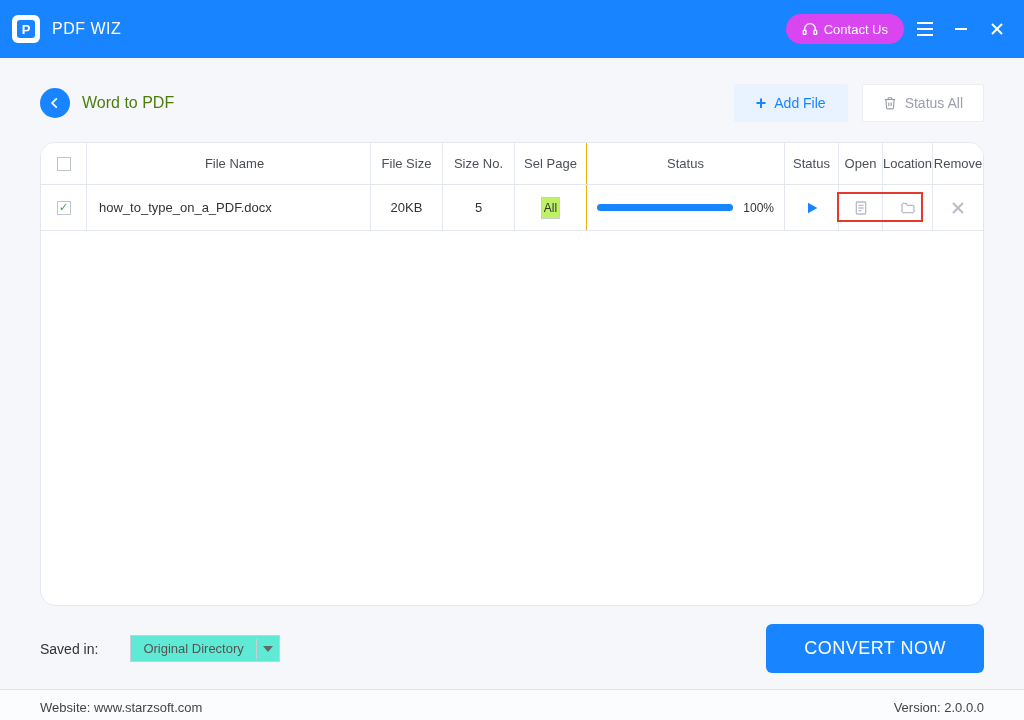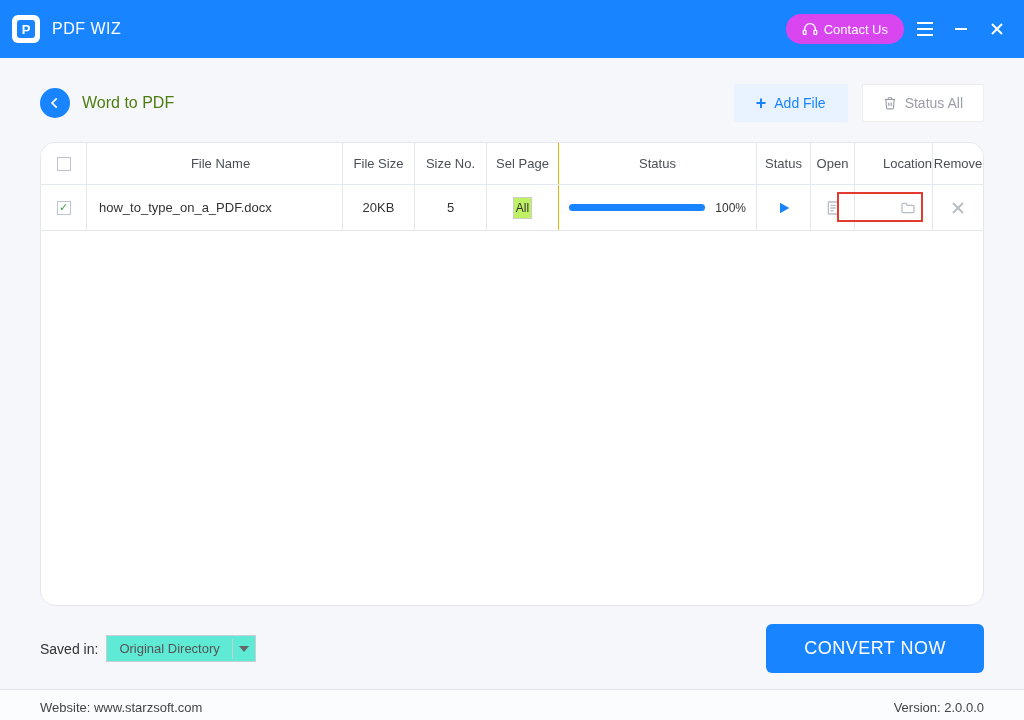--- a/index.html
+++ b/index.html
@@ -54,34 +54,34 @@
   .c-check { width: 46px; display: flex; justify-content: center; border-right: 1px solid #e3e7ee; height:100%; align-items:center;}
   .c-name { flex: 1; padding-left: 12px; border-right: 1px solid #e3e7ee; height:100%; display:flex; align-items:center;}
   .thead .c-name { justify-content: center; }
   .c-size { width: 72px; text-align: center; border-right: 1px solid #e3e7ee; height:100%; display:flex; align-items:center; justify-content:center;}
   .c-page { width: 72px; text-align: center; border-right: 1px solid #e3e7ee; height:100%; display:flex; align-items:center; justify-content:center;}
   .c-sel { width: 72px; text-align: left; border-right: 1px solid #eab308; height:100%; display:flex; align-items:center; justify-content:center;}
   .c-status { width: 198px; border-right: 1px solid #e3e7ee; height:100%; display:flex; align-items:center; justify-content:center; gap: 10px; padding: 0 10px;}
   .thead .c-status { justify-content:center; }
   .c-conv { width: 54px; text-align: center; border-right: 1px solid #e3e7ee; height:100%; display:flex; align-items:center; justify-content:center;}
   .c-open { width: 44px; text-align: center; border-right: 1px solid #e3e7ee; height:100%; display:flex; align-items:center; justify-content:center;}
-  .c-loc { width: 50px; text-align: center; border-right: 1px solid #e3e7ee; height:100%; display:flex; align-items:center; justify-content:center;margin-left:28px;}
+  .c-loc { width: 50px; text-align: center; border-right: 1px solid #e3e7ee; height:100%; display:flex; align-items:center; justify-content:center;}
   .c-rem { width: 50px; text-align: center; height:100%; display:flex; align-items:center; justify-content:center;}
   .sel-box { border:1px solid #ccc; padding: 3px 2px; font-size: 12px; cursor: pointer; background:#bef264;}
   .progress { flex:1; height: 7px; background: #1984ff; border-radius: 4px; }
   .pct { font-size: 12px; color:#333; }
   .row-convert-btn svg { cursor: pointer; }
   .checkbox { width:14px; height:14px; border:1px solid #c0c6cf; background:#fff; display:inline-flex; align-items:center; justify-content:center;}
   .checkbox.checked::after { content:"✓"; color:#3a9f4d; font-size:11px; line-height:1;}
   .red-frame { position:absolute; border: 2px solid #e33a2f; pointer-events: none; }
   .checkbox-th { width:14px; height:14px; border:1px solid #c0c6cf; background:#fff;}
   .bottom-bar {
     display: flex; align-items: center; padding: 18px 40px 16px 40px; justify-content: space-between;
   }
-  .saved-in-wrap { display: flex; align-items: center; gap: 8px;}
+  .saved-in-wrap { display: flex; align-items: center; gap: 32px;}
   .saved-label { font-size: 14px; color: #333; }
   .dropdown {
     display: flex; align-items: center; border: 1px solid #c9ced6; background: #5eead4;
     font-size: 13px; color: #555; cursor: pointer;
   }
   .dropdown-text { padding: 5px 12px; }
   .dropdown-caret { border-left:1px solid #c9ced6; padding: 5px 6px; display:flex;}
   .convert-btn {
     background: #1984ff; color:#fff; font-size: 18px; letter-spacing: 0.5px;
     padding: 14px 38px; border:none; cursor: pointer; font-weight: 500; border-radius:6px;

